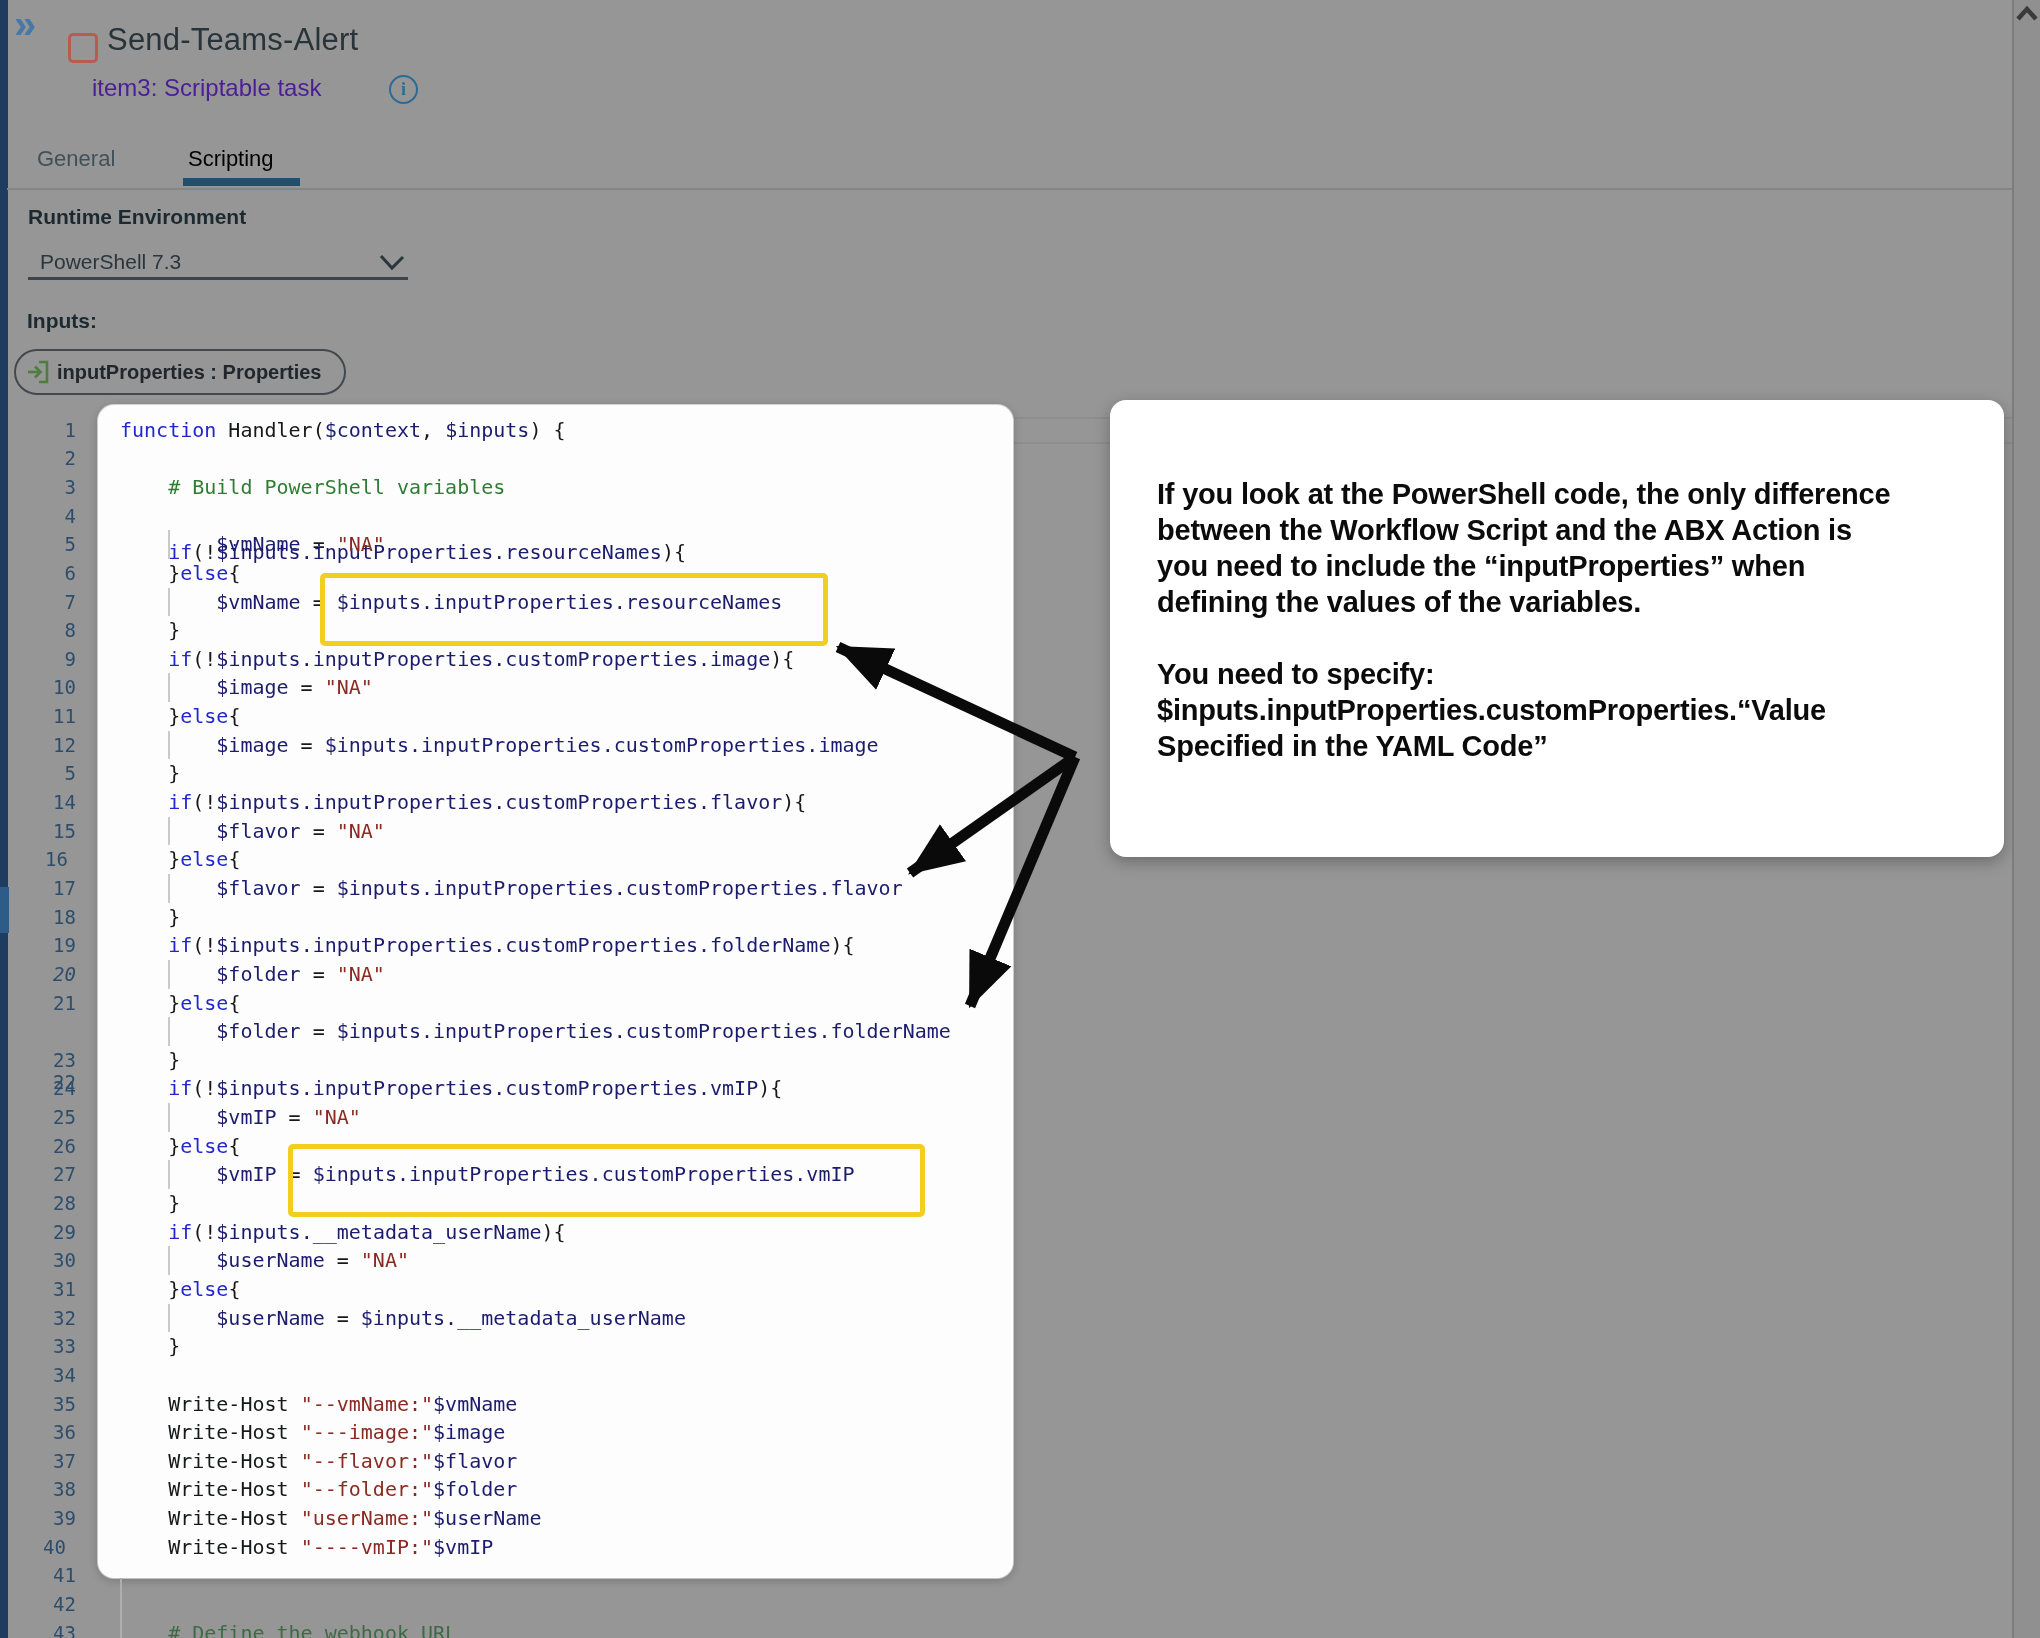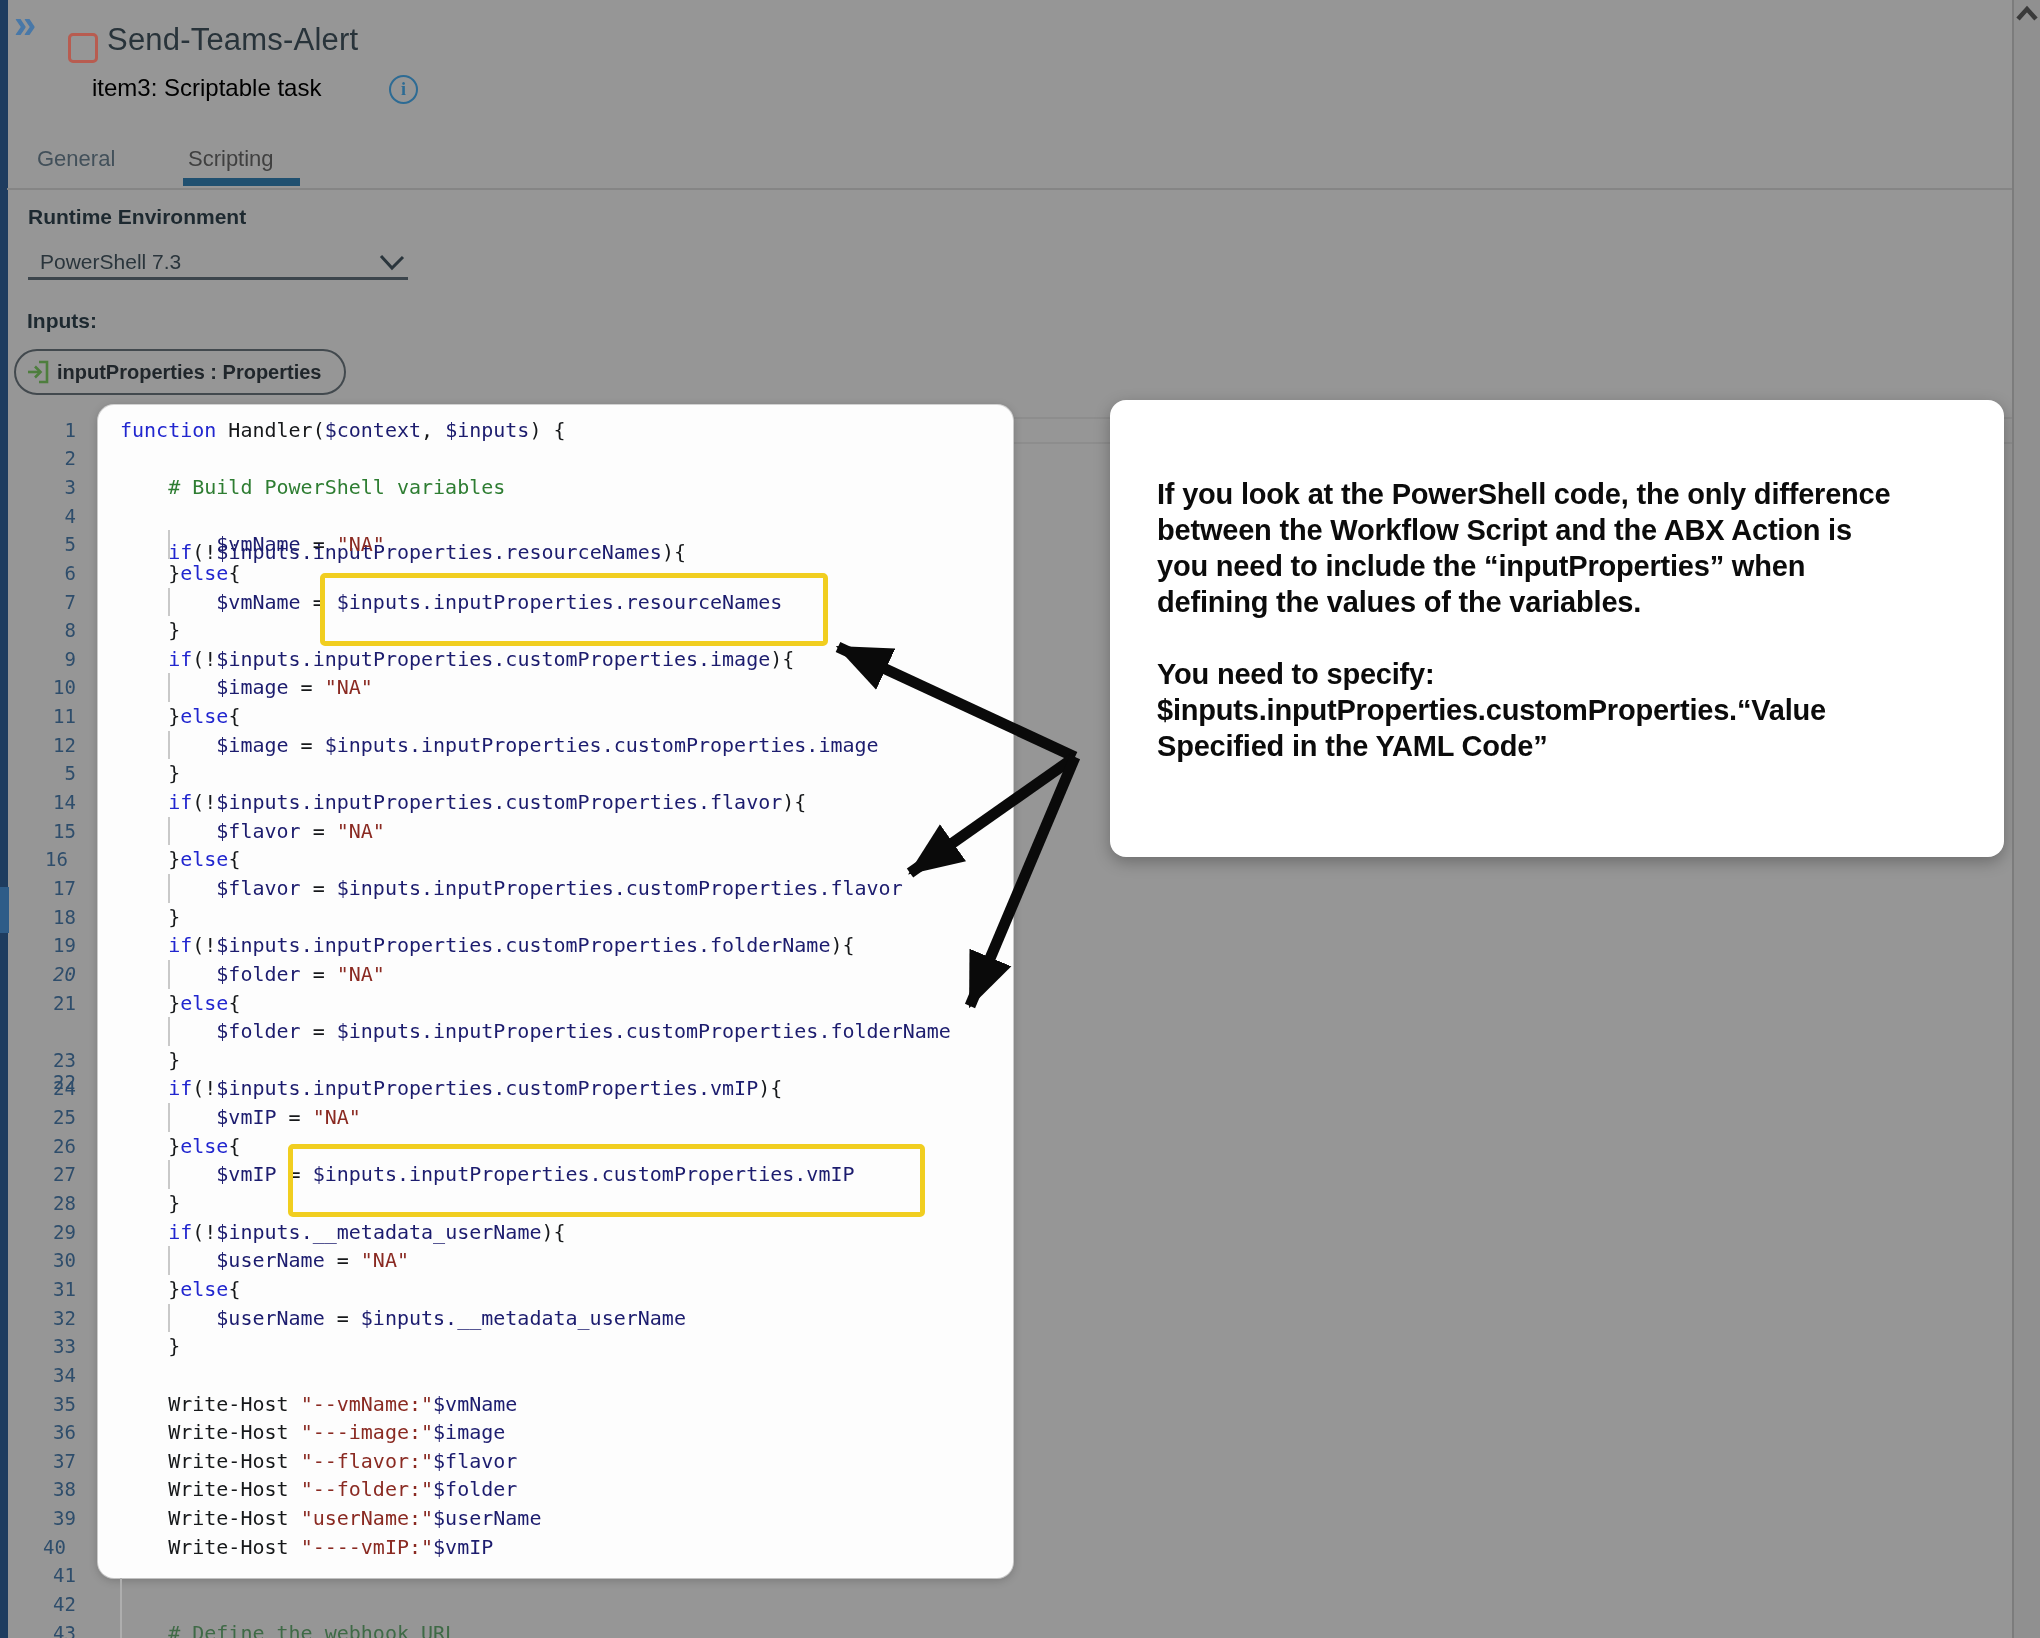--- a/index.html
+++ b/index.html
@@ -8,27 +8,27 @@
   .abs{position:absolute;}
 
   
   #left-bar{left:0;top:0;width:8px;height:1638px;background:#1e3c5f;}
   #left-bar-notch{left:0;top:887px;width:9px;height:46px;background:#2e5c88;}
 
   
   #collapse-icon{left:14px;top:2px;font-size:40px;color:#4878a8;font-weight:bold;}
   #task-checkbox{left:68px;top:33px;width:24px;height:24px;border:3px solid #b85c50;border-radius:5px;}
   #page-title{left:107px;top:22px;font-size:31px;color:#28333a;letter-spacing:.2px;}
-  #page-subtitle{left:92px;top:74px;font-size:24px;color:#000000;}
+  #page-subtitle{left:92px;top:74px;font-size:24px;color:#4c1d95;}
   #info-icon{left:389px;top:75px;width:25px;height:25px;border:2.5px solid #2d6b94;border-radius:50%;
              color:#2d6b94;font-size:18px;font-weight:bold;text-align:center;line-height:25px;font-family:"Liberation Serif",serif;}
 
   
   #tab-general{left:37px;top:146px;font-size:22px;color:#42505a;}
-  #tab-scripting{left:188px;top:146px;font-size:22px;color:#404040;}
+  #tab-scripting{left:188px;top:146px;font-size:22px;color:#000000;}
   #tab-underline{left:183px;top:178px;width:117px;height:8px;background:#205070;}
   #tabbar-border{left:7px;top:188px;width:2005px;height:2px;background:#858585;}
 
   
   #runtime-label{left:28px;top:205px;font-size:21px;font-weight:bold;color:#1d2930;}
   #runtime-select{left:40px;top:250px;font-size:21px;color:#2a353c;}
   #select-underline{left:28px;top:277px;width:380px;height:2.5px;background:#3c454c;}
 
   
   #inputs-label{left:27px;top:309px;font-size:21px;font-weight:bold;color:#1d2930;}

